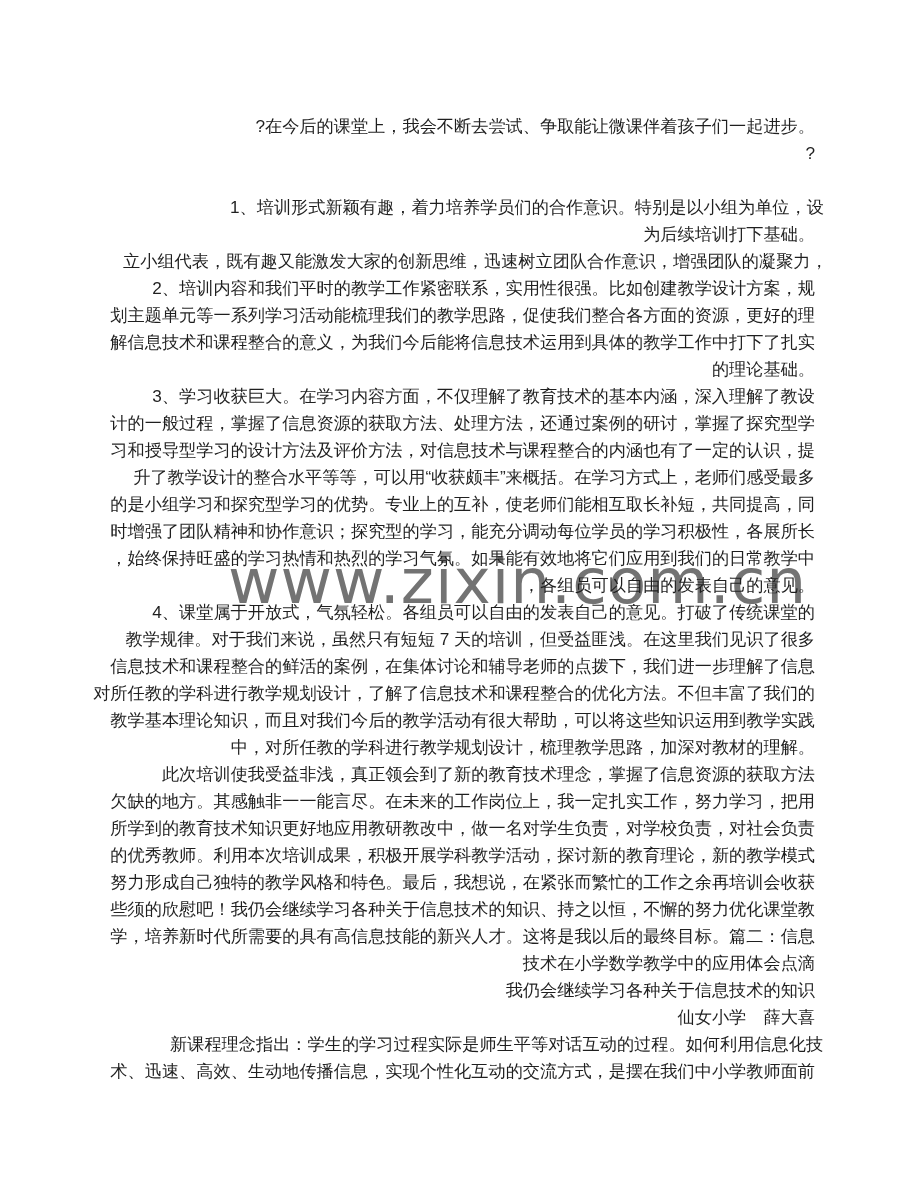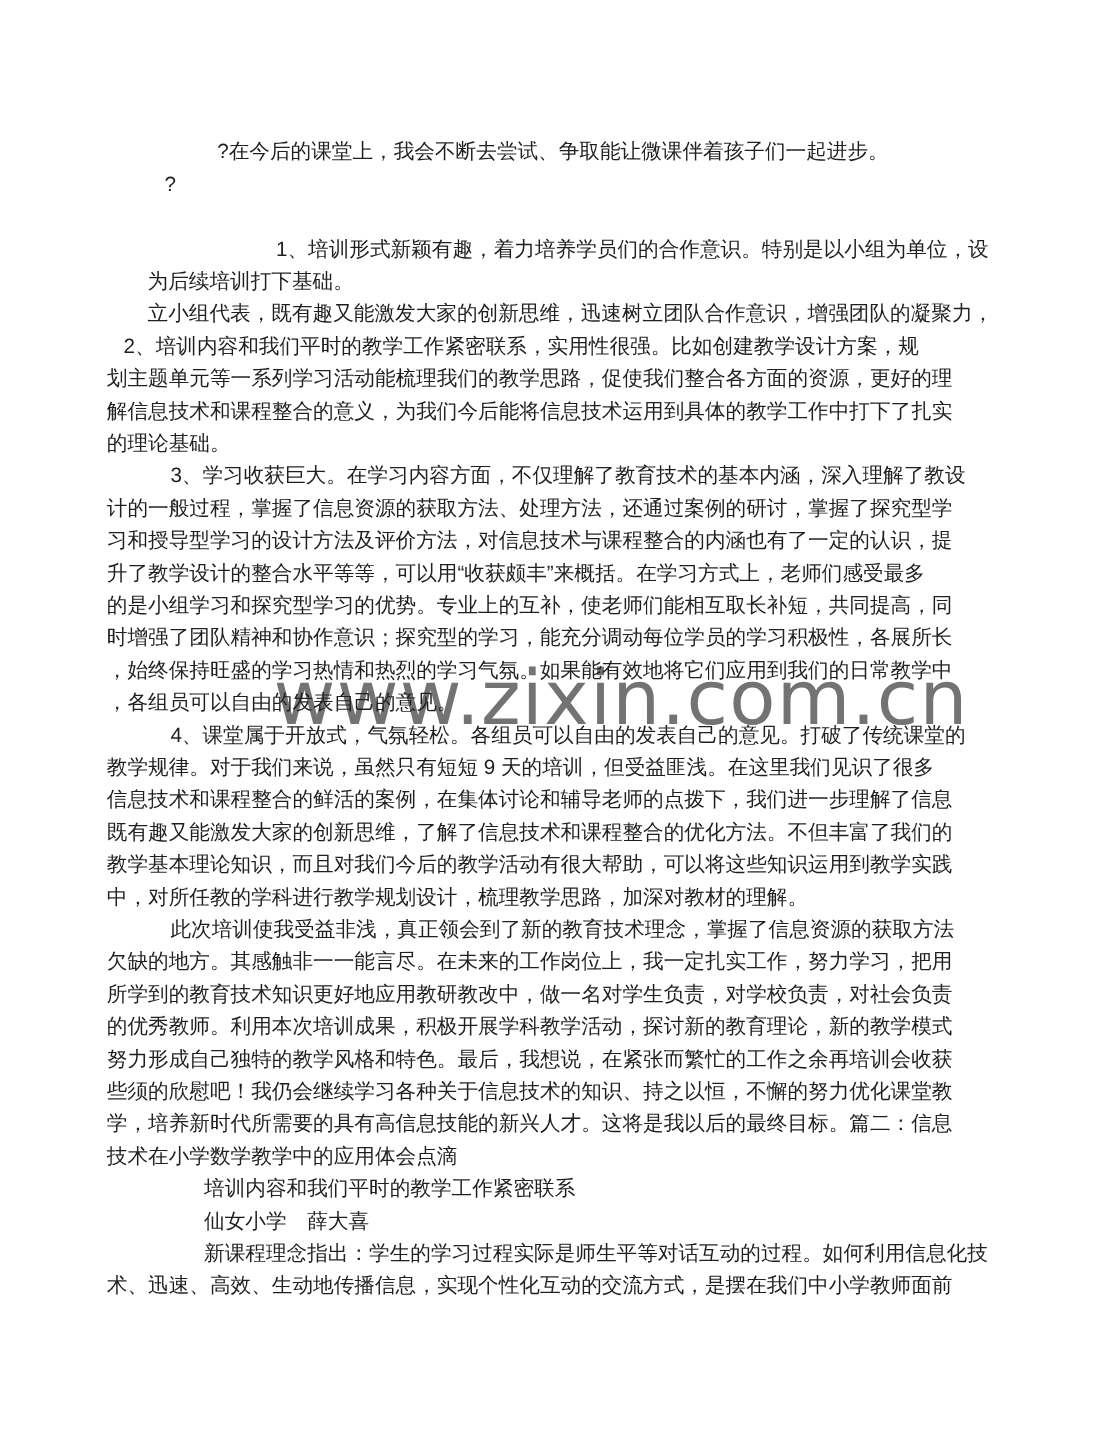--- a/index.html
+++ b/index.html
@@ -16,20 +16,21 @@
     width:730px;
     z-index:2;
   }
   .line{
     height:27px;
     line-height:27px;
     font-size:17.2px;
     color:#1f1f1f;
     white-space:pre;
     letter-spacing:0;
+    text-align:right;
   }
   
   .i0{margin-left:4px;}
   .i1{margin-left:18px;}
   .i2{margin-left:38px;}
   .i3{margin-left:52px;}
   .i4{margin-left:57px;}
   .i5{margin-left:85px;}
   .i6{margin-left:96px;}
   .i7{margin-left:145px;margin-top:16px;}
@@ -63,31 +64,31 @@
       <div class="line i0">的理论基础。</div>
       <div class="line i4">3、学习收获巨大。在学习内容方面，不仅理解了教育技术的基本内涵，深入理解了教设</div>
       <div class="line i0">计的一般过程，掌握了信息资源的获取方法、处理方法，还通过案例的研讨，掌握了探究型学</div>
       <div class="line i0">习和授导型学习的设计方法及评价方法，对信息技术与课程整合的内涵也有了一定的认识，提</div>
       <div class="line i0">升了教学设计的整合水平等等，可以用“收获颇丰”来概括。在学习方式上，老师们感受最多</div>
       <div class="line i0">的是小组学习和探究型学习的优势。专业上的互补，使老师们能相互取长补短，共同提高，同</div>
       <div class="line i0">时增强了团队精神和协作意识；探究型的学习，能充分调动每位学员的学习积极性，各展所长</div>
       <div class="line i0">，始终保持旺盛的学习热情和热烈的学习气氛。如果能有效地将它们应用到我们的日常教学中</div>
       <div class="line i0">，各组员可以自由的发表自己的意见。</div>
       <div class="line i4">4、课堂属于开放式，气氛轻松。各组员可以自由的发表自己的意见。打破了传统课堂的</div>
-      <div class="line i0">教学规律。对于我们来说，虽然只有短短 9 天的培训，但受益匪浅。在这里我们见识了很多</div>
+      <div class="line i0">教学规律。对于我们来说，虽然只有短短 7 天的培训，但受益匪浅。在这里我们见识了很多</div>
       <div class="line i0">信息技术和课程整合的鲜活的案例，在集体讨论和辅导老师的点拨下，我们进一步理解了信息</div>
-      <div class="line i0">既有趣又能激发大家的创新思维，了解了信息技术和课程整合的优化方法。不但丰富了我们的</div>
+      <div class="line i0">对所任教的学科进行教学规划设计，了解了信息技术和课程整合的优化方法。不但丰富了我们的</div>
       <div class="line i0">教学基本理论知识，而且对我们今后的教学活动有很大帮助，可以将这些知识运用到教学实践</div>
       <div class="line i0">中，对所任教的学科进行教学规划设计，梳理教学思路，加深对教材的理解。</div>
       <div class="line i4">此次培训使我受益非浅，真正领会到了新的教育技术理念，掌握了信息资源的获取方法</div>
       <div class="line i0">欠缺的地方。其感触非一一能言尽。在未来的工作岗位上，我一定扎实工作，努力学习，把用</div>
       <div class="line i0">所学到的教育技术知识更好地应用教研教改中，做一名对学生负责，对学校负责，对社会负责</div>
       <div class="line i0">的优秀教师。利用本次培训成果，积极开展学科教学活动，探讨新的教育理论，新的教学模式</div>
       <div class="line i0">努力形成自己独特的教学风格和特色。最后，我想说，在紧张而繁忙的工作之余再培训会收获</div>
       <div class="line i0">些须的欣慰吧！我仍会继续学习各种关于信息技术的知识、持之以恒，不懈的努力优化课堂教</div>
       <div class="line i0">学，培养新时代所需要的具有高信息技能的新兴人才。这将是我以后的最终目标。篇二：信息</div>
       <div class="line i0">技术在小学数学教学中的应用体会点滴</div>
-      <div class="line i5">培训内容和我们平时的教学工作紧密联系</div>
+      <div class="line i5">我仍会继续学习各种关于信息技术的知识</div>
       <div class="line i5">仙女小学　薛大喜</div>
       <div class="line i5">新课程理念指出：学生的学习过程实际是师生平等对话互动的过程。如何利用信息化技</div>
       <div class="line i0">术、迅速、高效、生动地传播信息，实现个性化互动的交流方式，是摆在我们中小学教师面前</div>
     </div>
 </div>
 
 </body></html>

